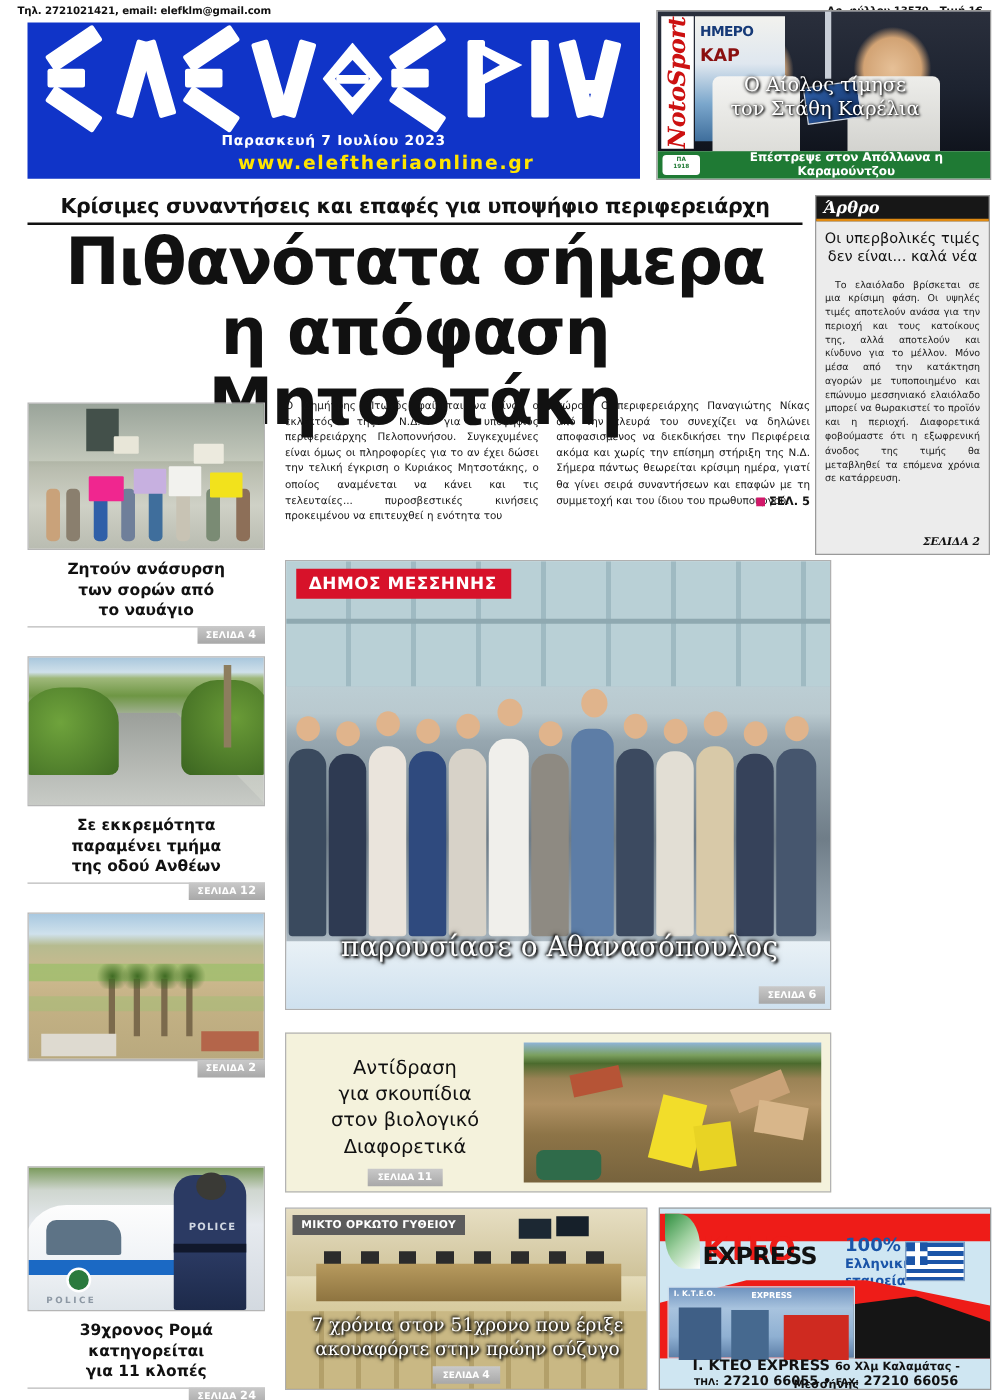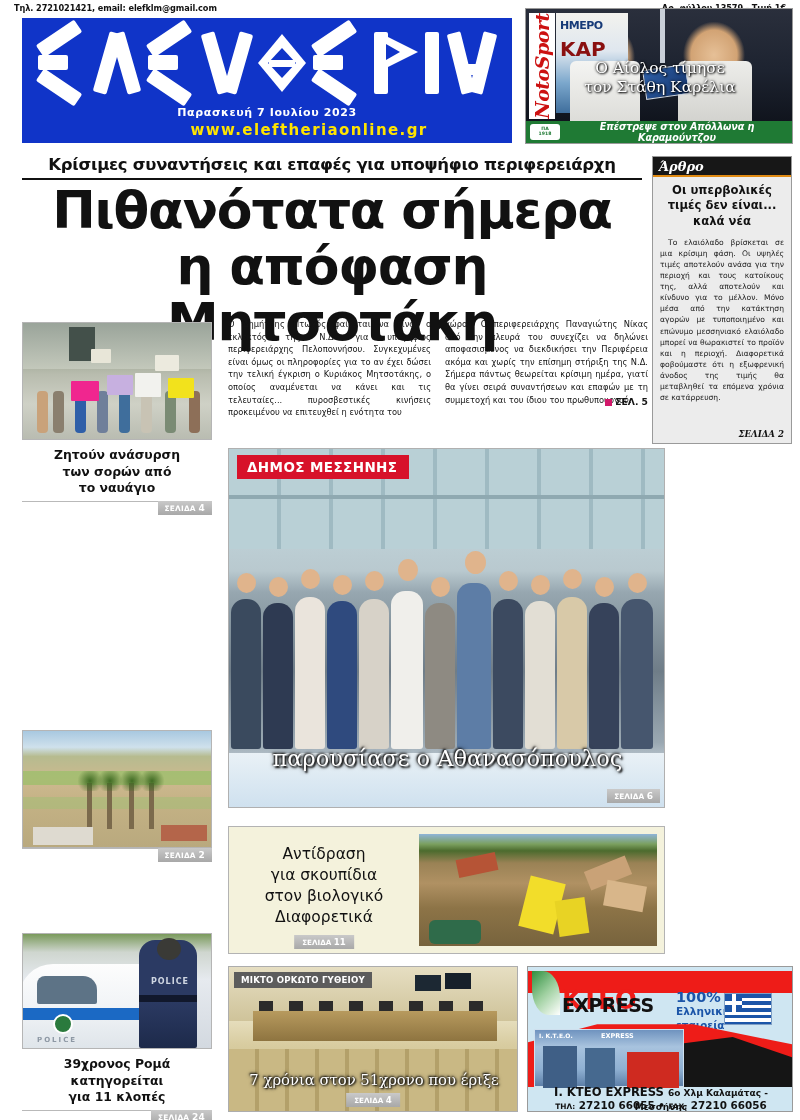--- a/index.html
+++ b/index.html
@@ -107,21 +107,21 @@
       radial-gradient(ellipse 50px 54px at 78px 48px, #e8c49c 0%, #d6aa7e 46%, rgba(214,170,126,0) 62%),
       radial-gradient(ellipse 50px 54px at 188px 46px, #e6c097 0%, #d2a374 46%, rgba(210,163,116,0) 62%),
       linear-gradient(to bottom, #2a2f3c 0%, #1d2330 55%, #10141d 100%);
     overflow: hidden;
   }
   .noto-poster {
     position: absolute; left: 30px; top: 4px; width: 72px; height: 100px;
     background: linear-gradient(to bottom, #f2f2ee 0%, #dfe7ef 38%, #7ba7cc 70%, #3f6e9c 100%);
   }
   .noto-poster .pt1 { position:absolute; left:4px; top:6px; font-size:11px; font-weight:bold; color:#163a78; letter-spacing:-0.5px;}
-  .noto-poster .pt2 { position:absolute; left:4px; top:24px; font-size:20px; font-weight:bold; color:#8a1010;}
+  .noto-poster .pt2 { position:absolute; left:4px; top:24px; font-size:14px; font-weight:bold; color:#8a1010;}
   .noto-body-l {
     position:absolute; left:44px; top:52px; width:70px; height:62px;
     background: linear-gradient(to bottom,#f4f4f2,#dcdcd8); border-radius:6px 6px 0 0;
   }
   .noto-body-r {
     position:absolute; left:152px; top:52px; width:74px; height:62px;
     background: linear-gradient(to bottom,#ededea,#d2d2ce); border-radius:6px 6px 0 0;
   }
   .noto-plaque {
     position:absolute; left:118px; top:58px; width:44px; height:30px;
@@ -150,21 +150,21 @@
     position: absolute; left: 0; top: 112px; width: 268px; height: 22px;
     background: #1f7a34; display: flex; align-items: center; padding-left: 4px;
   }
   .noto-badge {
     width: 30px; height: 16px; background:#fff; border-radius: 3px;
     display:flex; flex-direction:column; align-items:center; justify-content:center;
     font-size: 4.6px; font-weight: bold; color:#1f7a34; line-height:1.05; flex:none;
   }
   .noto-strip-text {
     flex: 1; text-align: center; color:#fff; font-size: 9.6px; font-weight: bold;
-    font-style: italic; letter-spacing: -0.1px;
+    letter-spacing: -0.1px;
   }
 
   
   .kicker-wrap { position: absolute; left: 22px; top: 155px; width: 620px; }
   .kicker {
     text-align: center; font-size: 16.5px; font-weight: bold; color: #111;
     letter-spacing: -0.3px; padding-bottom: 4px;
     border-bottom: 2px solid #111;
   }
 
@@ -184,21 +184,21 @@
   }
   .arthro-head {
     height: 20px; background: #171717; color: #fff;
     font-family: "DejaVu Serif","Liberation Serif", serif;
     font-style: italic; font-weight: bold; font-size: 13px;
     display: flex; align-items: center; padding-left: 6px;
     border-bottom: 2px solid #e08a12;
   }
   .arthro-title {
     padding: 6px 6px 2px; text-align: center;
-    font-size: 11.6px; font-weight: bold; color: #111; line-height: 1.32;
+    font-size: 11.6px; font-weight: normal; color: #111; line-height: 1.32;
   }
   .arthro-body {
     padding: 6px 7px 0; font-size: 7.6px; line-height: 1.46;
     text-align: justify; color: #1a1a1a; text-indent: 8px;
   }
   .arthro-page {
     position: absolute; right: 7px; bottom: 4px;
     font-family: "DejaVu Serif","Liberation Serif", serif;
     font-style: italic; font-weight: bold; font-size: 8.6px; color: #111;
   }
@@ -586,20 +586,39 @@
       <span>το ναυάγιο</span>
     </div>
     <div class="side-rule">
       <span class="page-tag">
         <span>ΣΕΛΙΔΑ</span>
         <b>4</b>
       </span>
     </div>
   </div>
 
+  <div class="side-card" style="top:525px;">
+    <div class="side-photo ph-road">
+      <div class="asphalt"></div>
+        <div class="bush-l"></div>
+        <div class="bush-r"></div>
+        <div class="pole"></div>
+    </div>
+    <div class="side-cap">
+      <span>Σε εκκρεμότητα</span><br>
+      <span>παραμένει τμήμα</span><br>
+      <span>της οδού Ανθέων</span>
+    </div>
+    <div class="side-rule">
+      <span class="page-tag">
+        <span>ΣΕΛΙΔΑ</span>
+        <b>12</b>
+      </span>
+    </div>
+  </div>
 
   <div class="side-card" style="top:730px;">
     <div class="side-photo ph-field">
       <div class="strip1"></div>
         <div class="strip2"></div>
       <div class="palm" style="left:64px;"></div>
       <div class="palm" style="left:84px;"></div>
       <div class="palm" style="left:106px;"></div>
       <div class="palm" style="left:126px;"></div>
       <div class="bldgw"></div>
@@ -706,20 +725,21 @@
   <div class="court">
     <div class="wall"></div>
     <div class="tv1"></div>
     <div class="tv2"></div>
     <div class="chairs"></div>
     <div class="bench"></div>
     <div class="seats"></div>
     <div class="court-tag">ΜΙΚΤΟ ΟΡΚΩΤΟ ΓΥΘΕΙΟΥ</div>
     <div class="court-overlay">
       <span>7 χρόνια στον 51χρονο που έριξε</span><br>
+      <span>ακουαφόρτε στην πρώην σύζυγο</span>
     </div>
     <div class="court-page">
       <span>ΣΕΛΙΔΑ</span>
       <b>4</b>
     </div>
   </div>
 
   <div class="kteo">
     <div class="kteo-top">
       <div class="kteo-redbar"></div>

